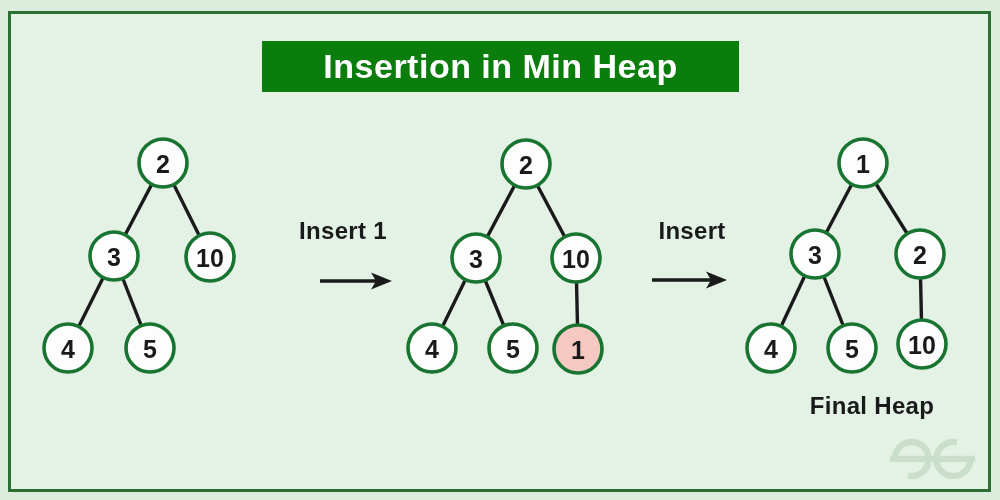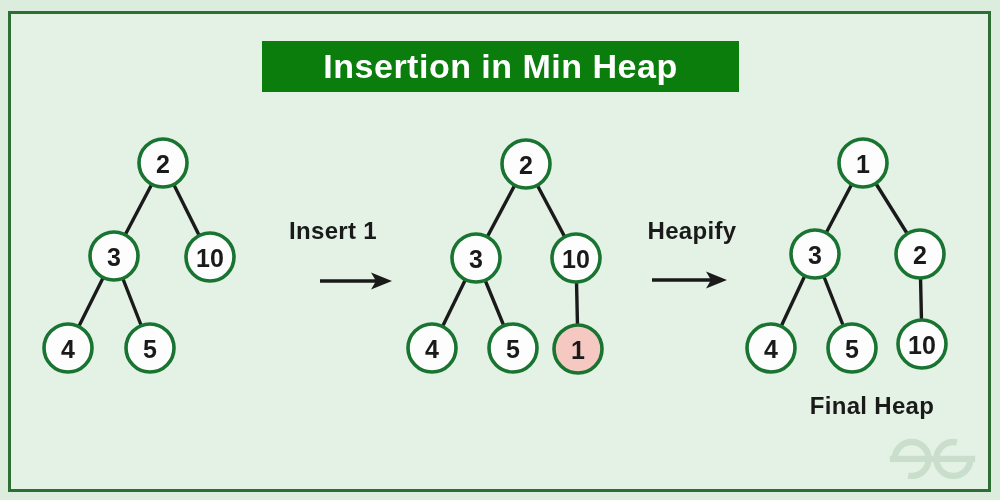--- a/index.html
+++ b/index.html
@@ -34,21 +34,21 @@
     background:var(--banner-bg);
     color:var(--banner-text);
     display:flex;align-items:center;justify-content:center;
     font-size:34px;font-weight:800;letter-spacing:0.5px;
   }
   .step-label{
     position:absolute;width:170px;text-align:center;
     font-size:24px;font-weight:700;color:var(--label-text);
     letter-spacing:0.3px;
   }
-  .step-label.insert{left:248px;top:217px;}
+  .step-label.insert{left:258px;top:217px;}
   .step-label.heapify{left:607px;top:217px;}
   .final-label{
     position:absolute;left:792px;top:392px;width:160px;
     text-align:center;font-size:24px;font-weight:700;
     color:var(--label-text);letter-spacing:0.3px;
   }
   #diagram{
     position:absolute;left:0;top:0;width:1000px;height:500px;
   }
   #diagram text{
@@ -129,21 +129,21 @@
         <polygon points="392,281 371,272.5 376,281 371,289.5" fill="#1a1a1a"></polygon>
       </g>
       <g>
         <line x1="652" y1="280" x2="713" y2="280" stroke="#1a1a1a" stroke-width="3.6"></line>
         <polygon points="727,280 706,271.5 711,280 706,288.5" fill="#1a1a1a"></polygon>
       </g>
     </svg>
 
   <div class="step-label insert">Insert 1</div>
 
-  <div class="step-label heapify">Heapify</div>
+  <div class="step-label heapify">Insert</div>
 
   <div class="final-label">Final Heap</div>
 
   <svg class="gfg-logo" viewBox="0 0 200 100" xmlns="http://www.w3.org/2000/svg">
     <line x1="12" y1="52" x2="188" y2="52" stroke="currentColor" stroke-width="13" fill="none"></line>
     <circle cx="57" cy="52" r="35" pathLength="100" stroke-dasharray="78 22" transform="rotate(180 57 52)" stroke="currentColor" stroke-width="13" fill="none"></circle>
     <circle cx="143" cy="52" r="35" pathLength="100" stroke-dasharray="78 22" stroke="currentColor" stroke-width="13" fill="none"></circle>
   </svg>
 </div>
 

